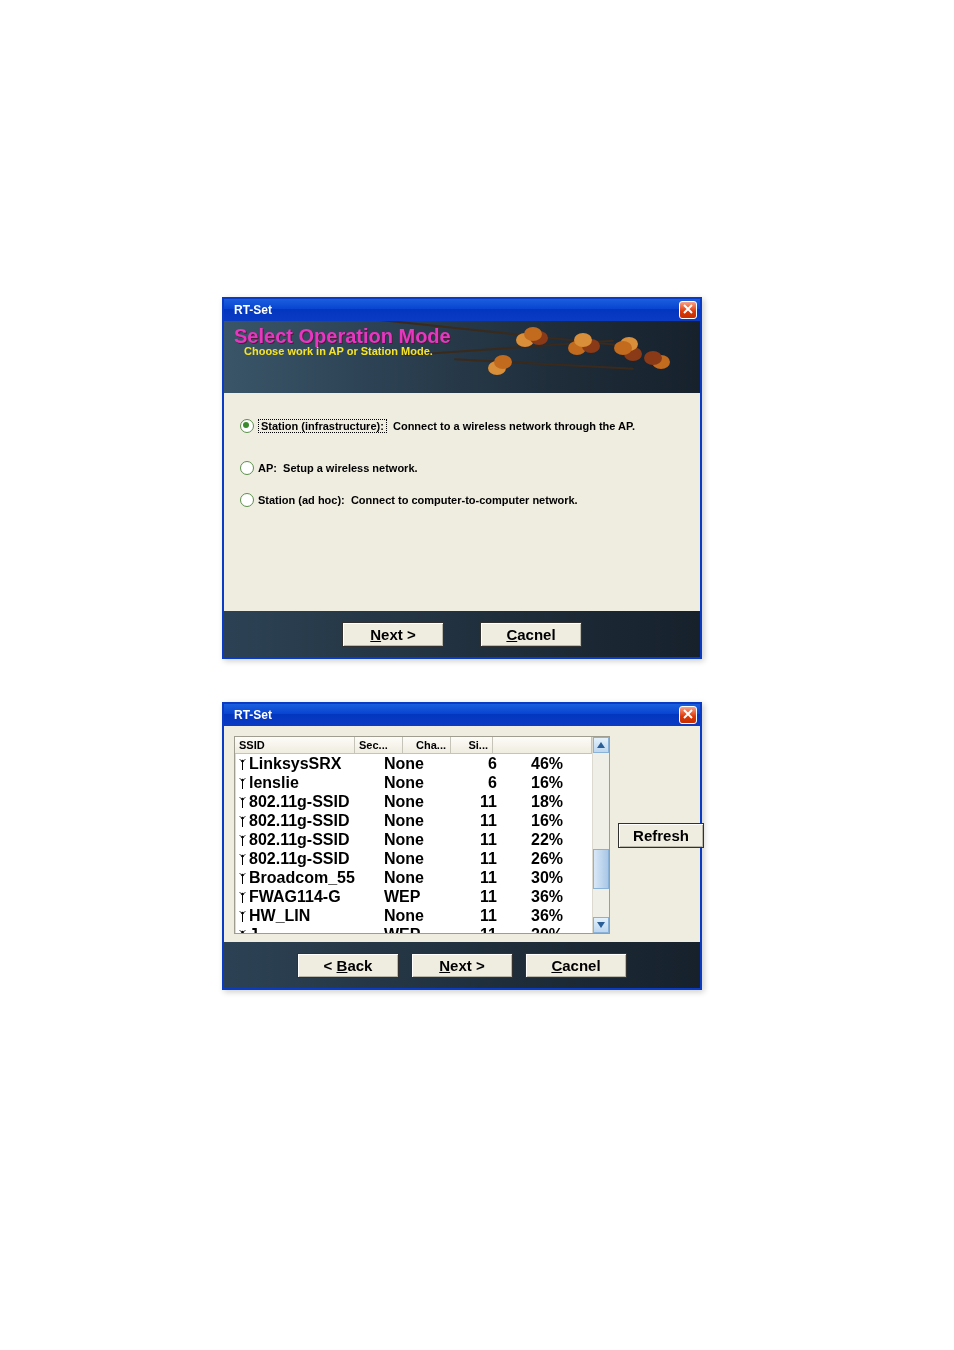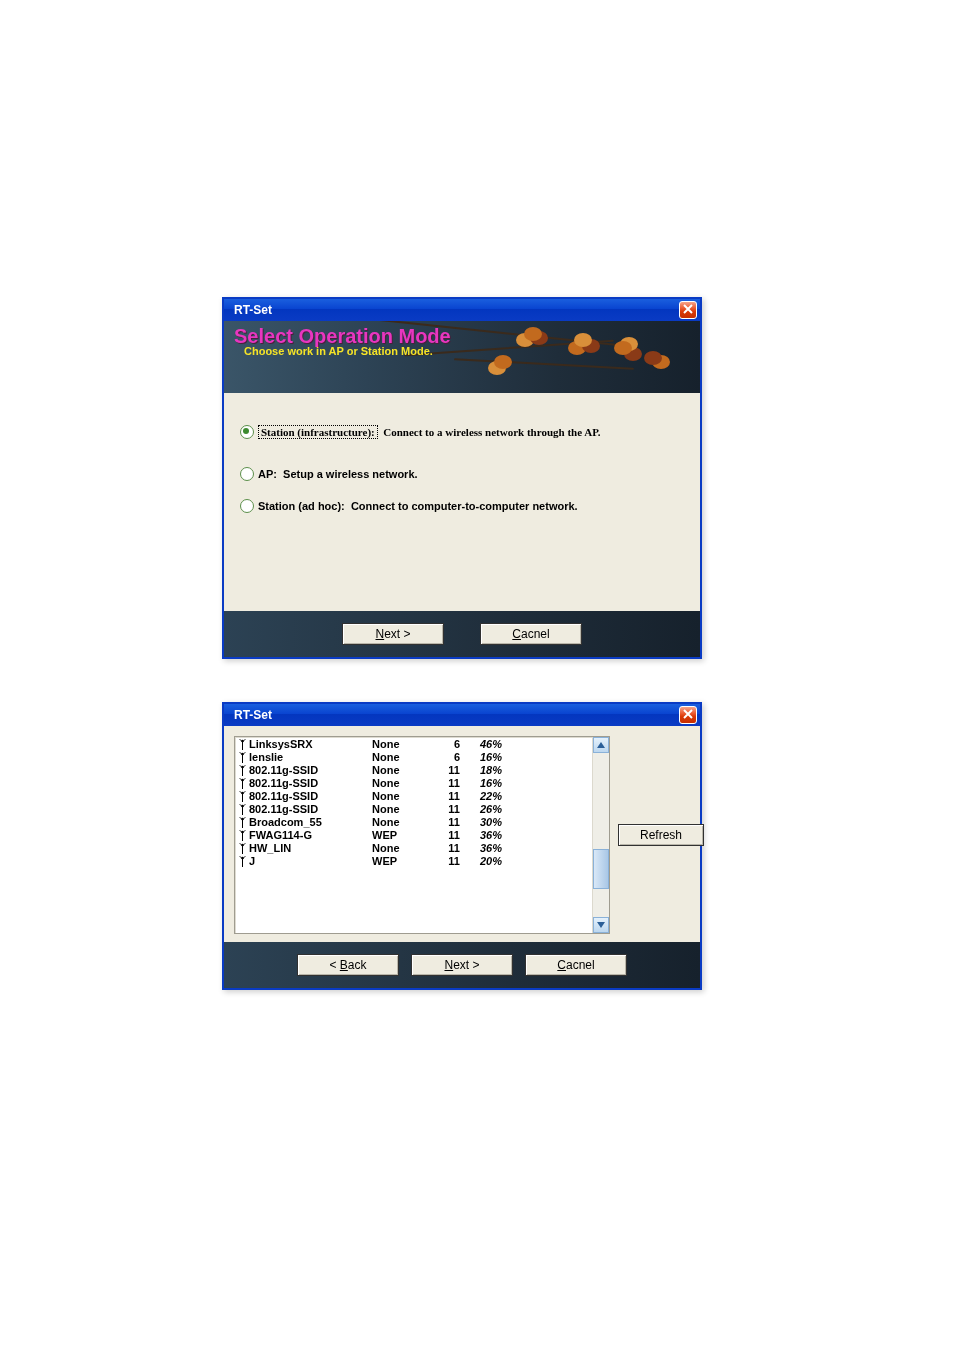--- a/index.html
+++ b/index.html
@@ -76,22 +76,21 @@
   }
   .radio-row {
     margin: 18px 0 28px 0;
     font-size: 11px;
     font-weight: bold;
     color: #000;
     display: flex;
     align-items: center;
   }
   .radio-row:first-child {
-    margin-top: 14px;
-    font-family: Liberation Serif, serif;
+    margin-top: 8px;
   }
   .radio {
     display:inline-block;
     width:12px; height:12px;
     border:1px solid #5b8f4a;
     border-radius:50%;
     margin-right:4px;
     background:#fff;
     position:relative;
     flex-shrink:0;
@@ -116,22 +115,22 @@
     justify-content: center;
     gap: 36px;
     position: relative;
   }
   .xp-btn {
     min-width: 80px;
     padding: 3px 10px;
     background: #efece0;
     border: 1px solid #313131;
     box-shadow: inset 1px 1px 0 #fff, inset -1px -1px 0 #b9b6aa;
-    font-size: 12px;
-    font-weight: normal;
+    font-size: 15px;
+    font-weight: bold;
     cursor: pointer;
     text-align: center;
   }
   .xp-btn u { text-decoration: underline; }
   .dialog1 { left: 222px; top: 297px; }
   .content.first { height: 170px; padding-top: 18px; }
 
   .dialog2 { left: 222px; top: 702px; }
   .content.second { padding: 10px 10px 8px 10px; }
 
@@ -169,34 +168,35 @@
     box-sizing: border-box;
   }
   .col.ssid { width: 120px; }
   .col.sec  { width: 48px; }
   .col.cha  { width: 48px; text-align: right; }
   .col.sig  { width: 42px; text-align: right; }
   .col.rest { flex: 1; }
   .list-body { }
   .row {
     display: flex;
-    font-size: 11px;
+    font-size: 16px;
     font-weight: bold;
     padding: 0;
+    gap: 25px;
   }
   .row .cell {
     padding: 1px 4px 0 4px;
     box-sizing: border-box;
     white-space: nowrap;
     overflow: hidden;
   }
   .cell.ssid { width: 120px; display:flex; align-items:center; gap:3px;}
-  .cell.sec  { width: 48px; margin-left: 13px; }
+  .cell.sec  { width: 48px; }
   .cell.cha  { width: 48px; text-align: right; }
-  .cell.sig  { width: 42px; text-align: right; font-style: italic; }
+  .cell.sig  { width: 42px; text-align: center; }
   .anticon {
     display:inline-block;
     width:7px;
   }
   .anticon svg { display:block; }
   .scrollbar {
     width: 16px;
     background: #f0eee5;
     display: flex;
     flex-direction: column;
@@ -305,20 +305,27 @@
         <path d="M1 1 L9 9 M9 1 L1 9" stroke="#fff" stroke-width="2" fill="none"></path>
       </svg>
     </div>
   </div>
 
   <div class="content second">
     <div class="list-wrap">
       <div class="list-frame">
         <div class="listview">
           <div class="list-cols">
+            <div class="list-header">
+              <div class="col ssid">SSID</div>
+              <div class="col sec">Sec...</div>
+              <div class="col cha">Cha...</div>
+              <div class="col sig">Si...</div>
+              <div class="col rest"></div>
+            </div>
             <div class="list-body" id="list-body">
                 <div class="row">
                   <div class="cell ssid">
                     <span class="anticon">
                       <svg width="7" height="11" viewBox="0 0 7 11">
                         <path d="M3.5 2 L3.5 11" stroke="#000" stroke-width="1"></path>
                         <circle cx="3.5" cy="2" r="1.3" fill="#000"></circle>
                         <path d="M0.5 0 L3.5 3 L6.5 0" stroke="#000" stroke-width="0.8" fill="none"></path>
                       </svg>
                     </span>

